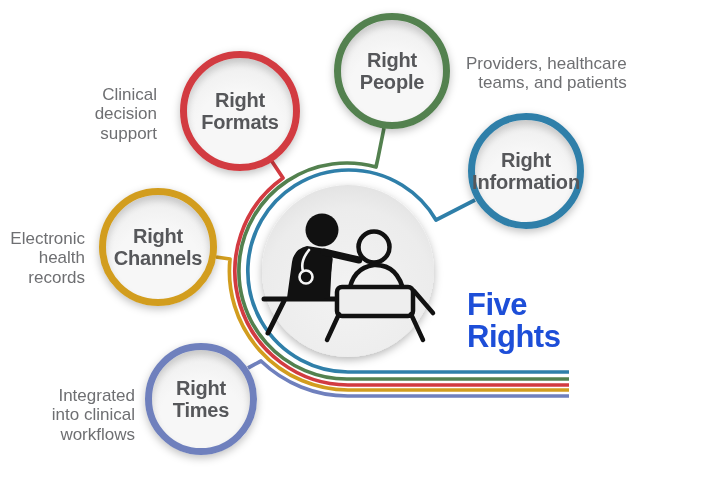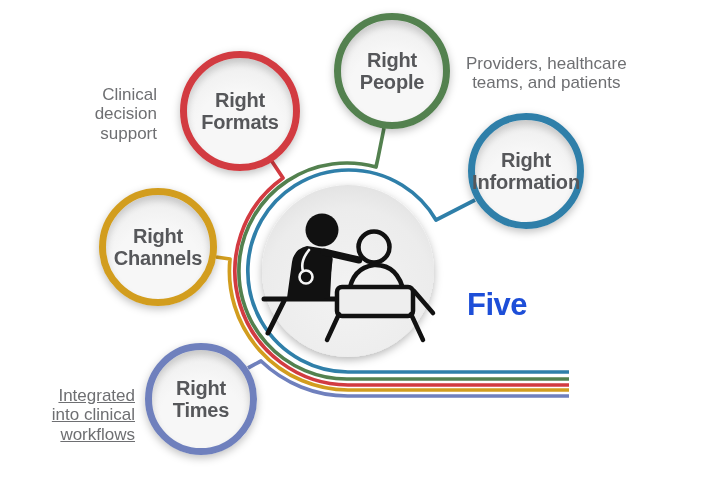--- a/index.html
+++ b/index.html
@@ -15,21 +15,21 @@
     box-shadow:0 3px 8px rgba(0,0,0,.25), inset 0 5px 7px rgba(0,0,0,.16);
     display:flex;align-items:center;justify-content:center;text-align:center;
     font-weight:bold;font-size:20px;line-height:1.12;color:#56575a;
     white-space:pre-line;letter-spacing:-0.2px;
   }
   .caption{
     position:absolute;font-size:17px;line-height:1.14;color:#6e6f72;
     white-space:pre-line;
   }
   .cap-right{text-align:right;}
-  .cap-left{text-align:center;}
+  .cap-left{text-align:right;}
   .title{
     position:absolute;left:467px;top:289px;font-size:31px;font-weight:bold;
     color:#1d4ed8;line-height:1.03;letter-spacing:-0.5px;
   }
   .title span{display:block;}
 </style>
 </head>
 <body>
 
 <div class="canvas">
@@ -109,22 +109,26 @@
   </div>
 
   <div class="caption cap-right" style="right:569px;top:85px;">Clinical
 decision
 support</div>
 
   <div class="caption cap-left" style="left:466px;top:54px;">Providers, healthcare
 teams, and patients</div>
 
 
+  <div class="caption cap-right" style="right:641px;top:229px;">Electronic
+health
+records</div>
 
-  <div class="caption cap-right" style="right:591px;top:386px;text-decoration:underline;">Integrated
+  <div class="caption cap-right" style="right:591px;top:386px;">Integrated
 into clinical
 workflows</div>
 
   <div class="title">
     <span>Five</span>
+    <span>Rights</span>
   </div>
 
 </div>
 
 </body></html>

